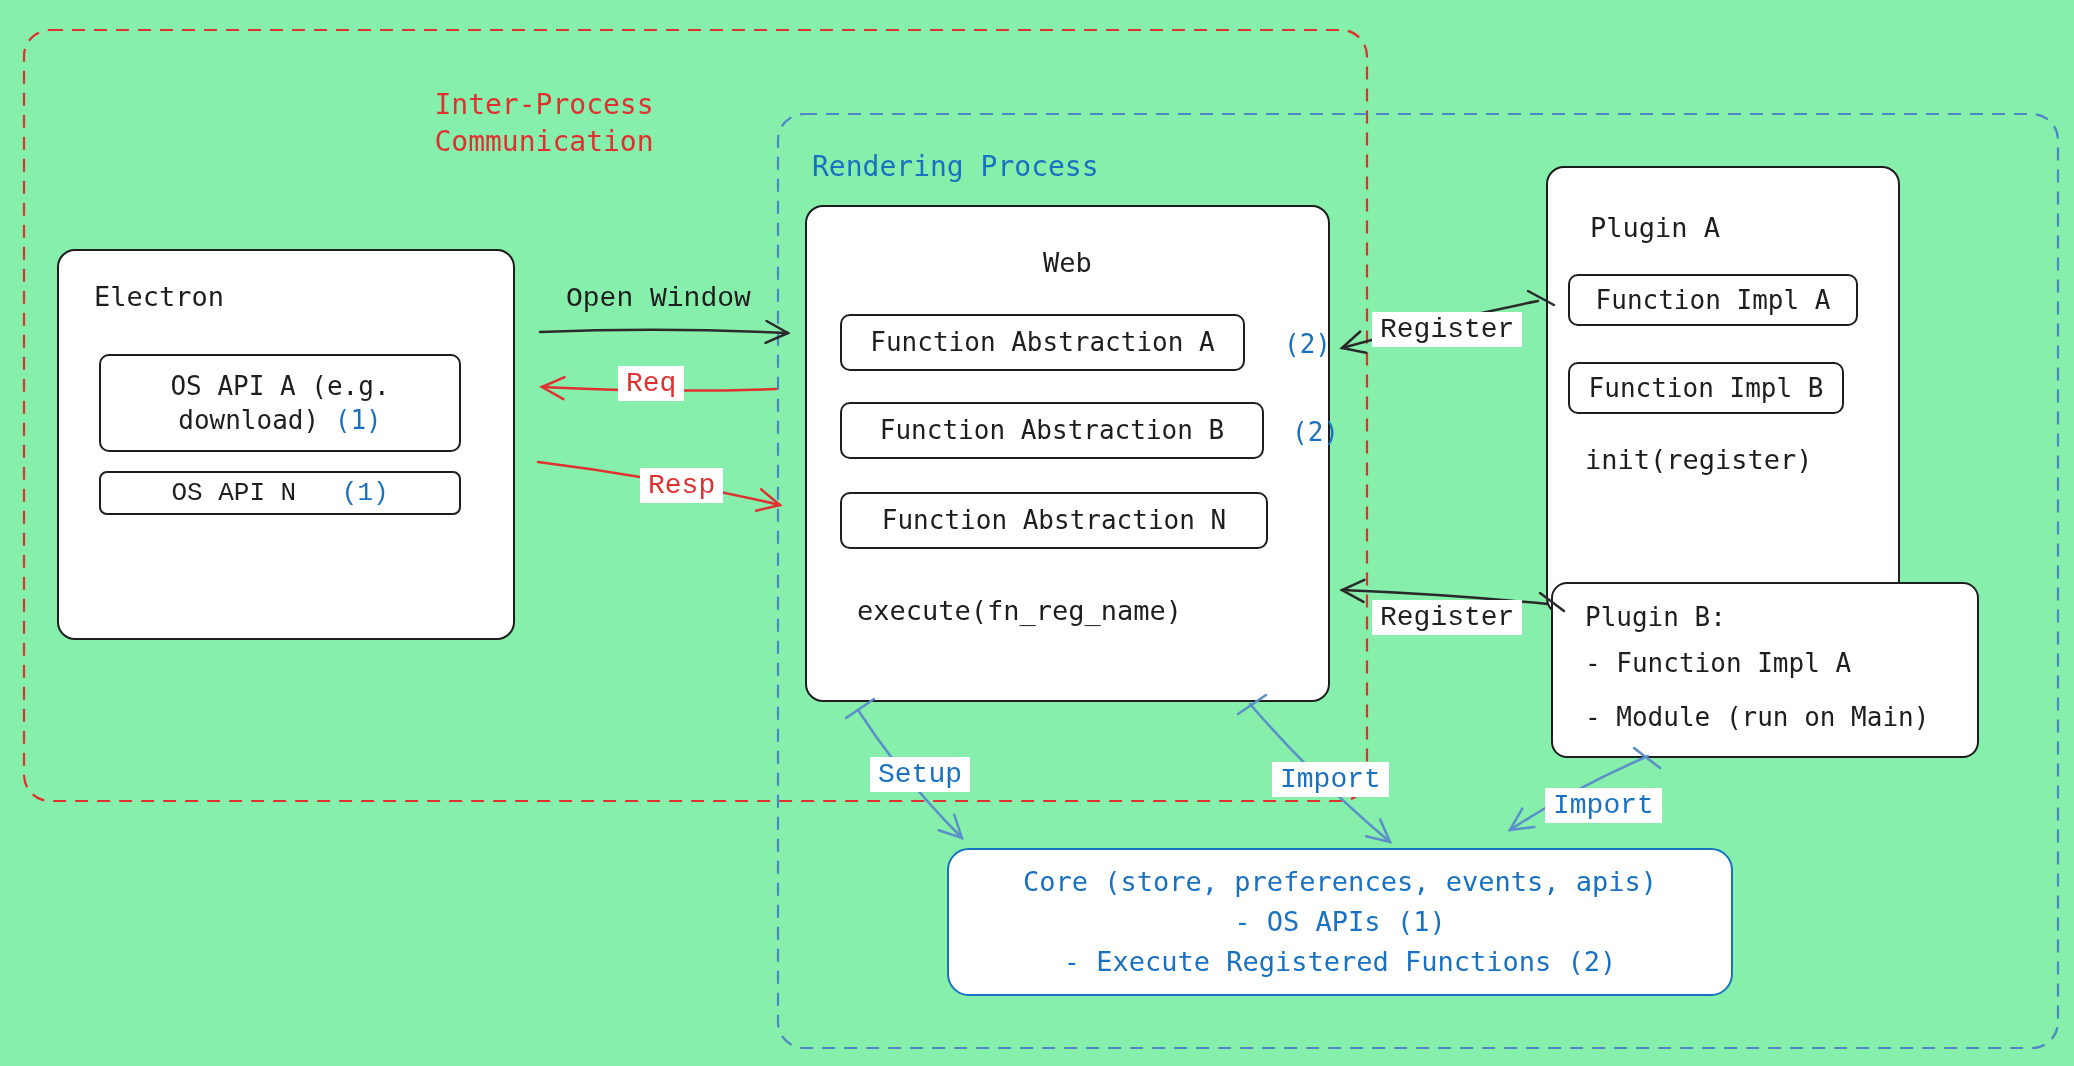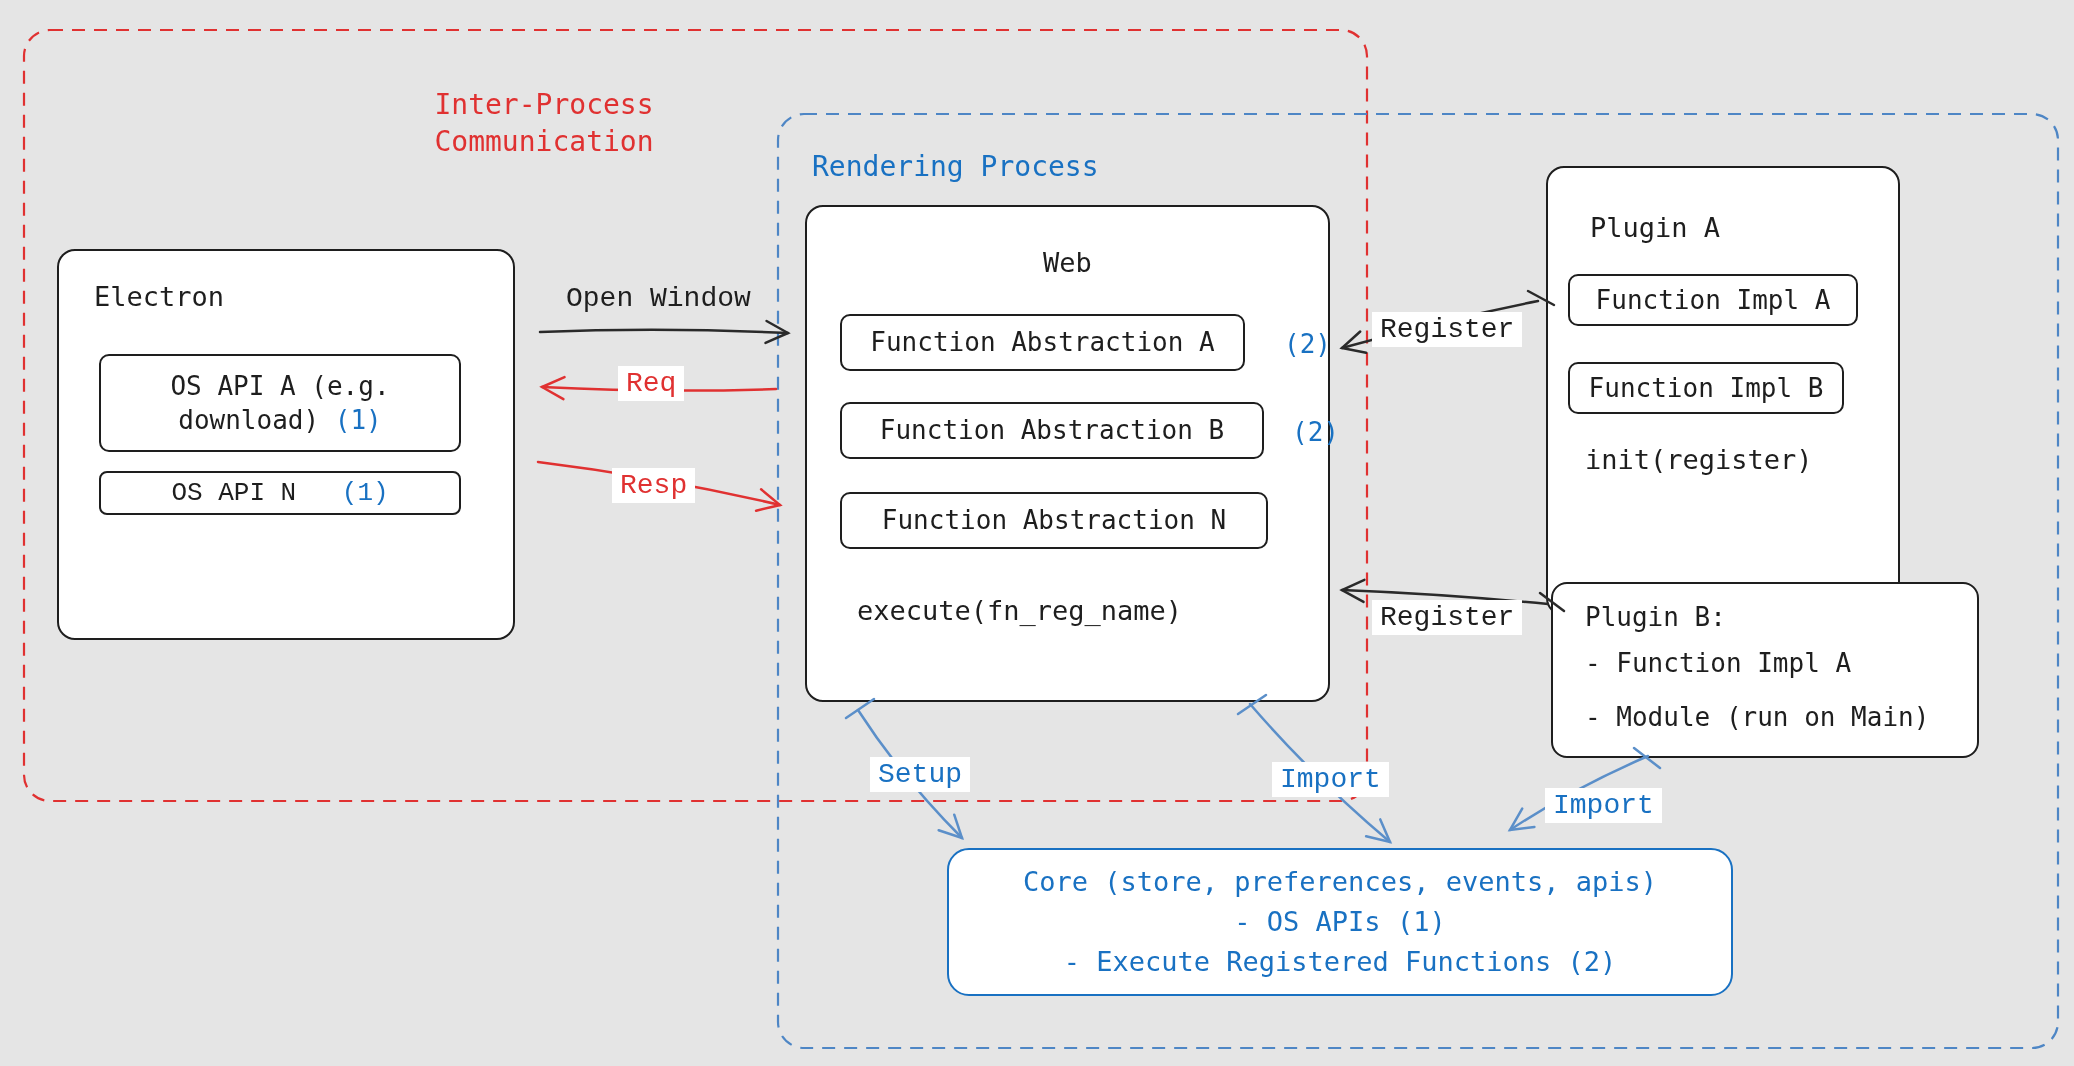--- a/index.html
+++ b/index.html
@@ -1,18 +1,18 @@
 <!DOCTYPE html>
 <html><head>
 <meta charset="utf-8">
 <style>
   * { margin:0; padding:0; box-sizing:border-box; }
   html,body { background:#ffffff; }
   .canvas {
-    position:relative; width:2074px; height:1066px; background:#e5e5e5;
+    position:relative; width:2074px; height:1066px; background:#86efac;
     font-family:"DejaVu Sans Mono","Liberation Mono",monospace; color:#1e1e1e; overflow:hidden;
   }
   .overlay { position:absolute; left:0; top:0; z-index:5; pointer-events:none; }
   .node { position:absolute; border:2.5px solid #1e1e1e; border-radius:18px; background:#ffffff; z-index:2; }
   .node.core { border-color:#1971c2; border-radius:22px; }
   .ntitle { position:absolute; font-size:27px; white-space:nowrap; }
   .sub {
     position:absolute; border:2px solid #1e1e1e; border-radius:10px; background:#ffffff;
     display:flex; align-items:center; justify-content:center; font-size:26px; text-align:center;
     padding:0 12px; line-height:1.32;
@@ -123,20 +123,20 @@
   </div>
 
   <div class="node core" style="left:947px; top:848px; width:786px; height:148px;">
     <div class="coreline" style="top:16px;">Core (store, preferences, events, apis)</div>
     <div class="coreline" style="top:56px;">- OS APIs (1)</div>
     <div class="coreline" style="top:96px;">- Execute Registered Functions (2)</div>
   </div>
 
   <div class="alabel" style="left:566px; top:283px;">Open Window</div>
   <div class="alabel bg red-t" style="left:618px; top:366px;">Req</div>
-  <div class="alabel bg red-t" style="left:612px; top:468px;">Resp</div>
+  <div class="alabel bg red-t" style="left:640px; top:468px;">Resp</div>
   <div class="alabel bg" style="left:1372px; top:312px;">Register</div>
   <div class="alabel bg" style="left:1372px; top:600px;">Register</div>
   <div class="alabel bg blue-t" style="left:870px; top:757px;">Setup</div>
   <div class="alabel bg blue-t" style="left:1272px; top:762px;">Import</div>
   <div class="alabel bg blue-t" style="left:1545px; top:788px;">Import</div>
 
 </div>
 
 </body></html>

